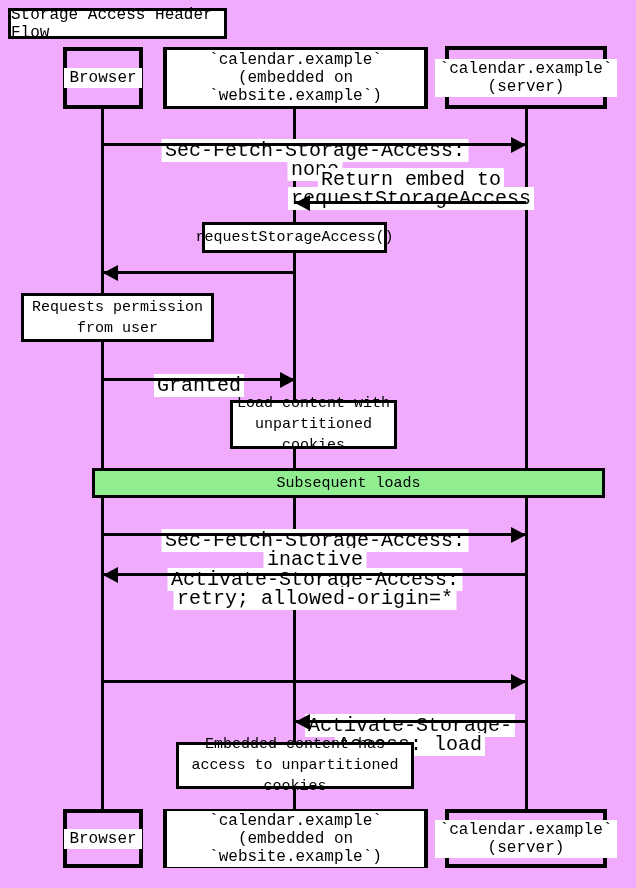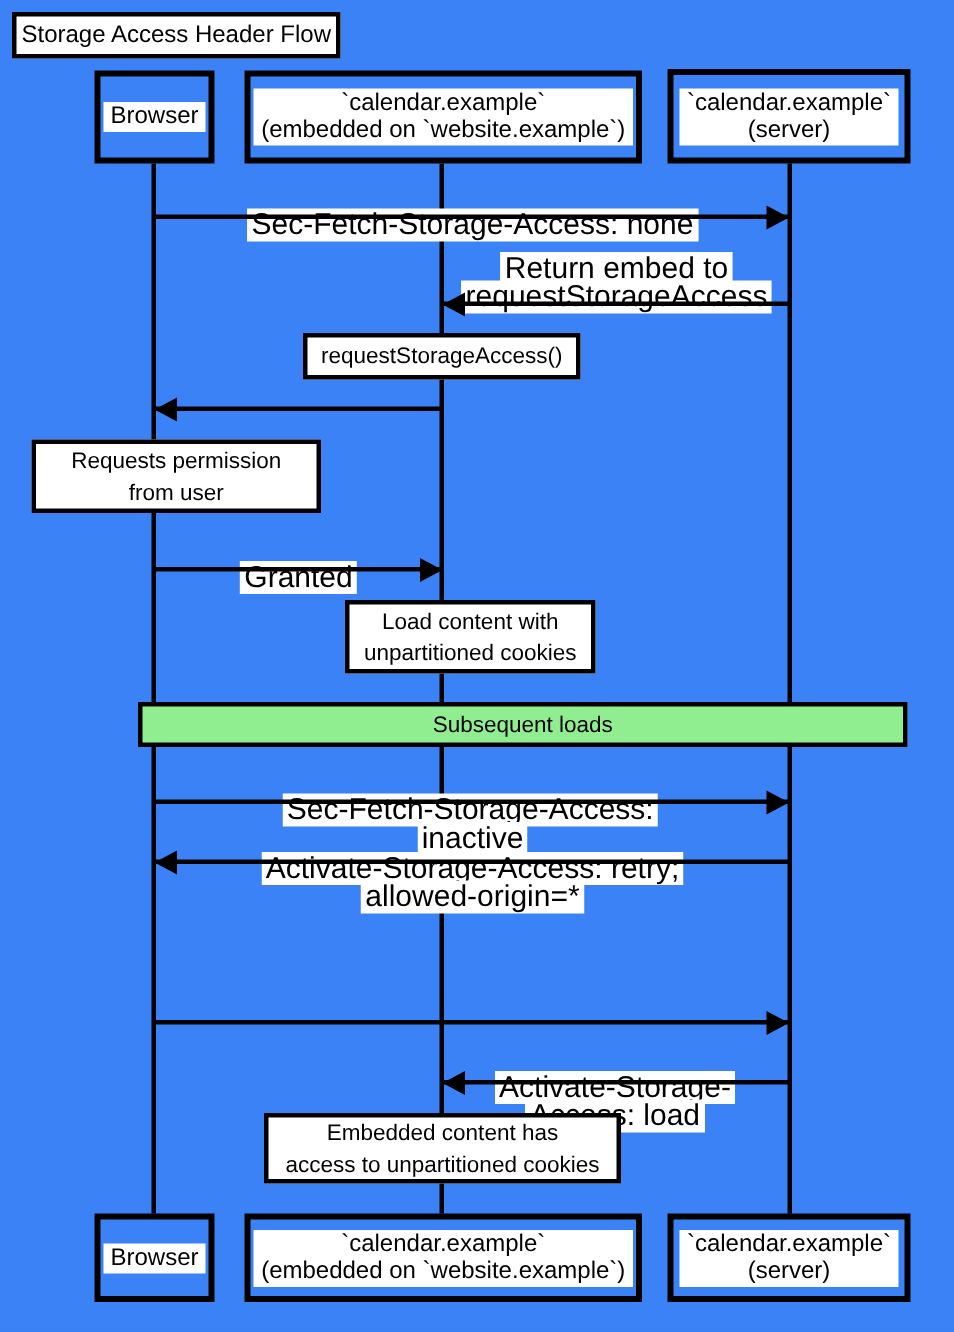--- a/index.html
+++ b/index.html
@@ -53,21 +53,21 @@
 
   .band {
     border:3px solid #000;
     display:flex; align-items:center; justify-content:center;
     font-size:15px;
   }
 </style>
 </head>
 <body>
 
-<div class="canvas" style="background-color: #3b82f6;">
+<div class="canvas" style="background-color: #f0abfc; font-family: Liberation Mono, monospace;">
 
   <div class="abs title-box" style="left:8px; top:8px; width:219px; height:31px;">Storage Access Header Flow</div>
 
   <div class="abs lifeline" style="left:101px; top:109px; height:700px;"></div>
   <div class="abs lifeline" style="left:293px; top:109px; height:700px;"></div>
   <div class="abs lifeline" style="left:525px; top:109px; height:700px;"></div>
 
   <div class="abs participant" style="left:63px; top:47px; width:80px; height:62px;">
     <span>Browser</span>
   </div>

